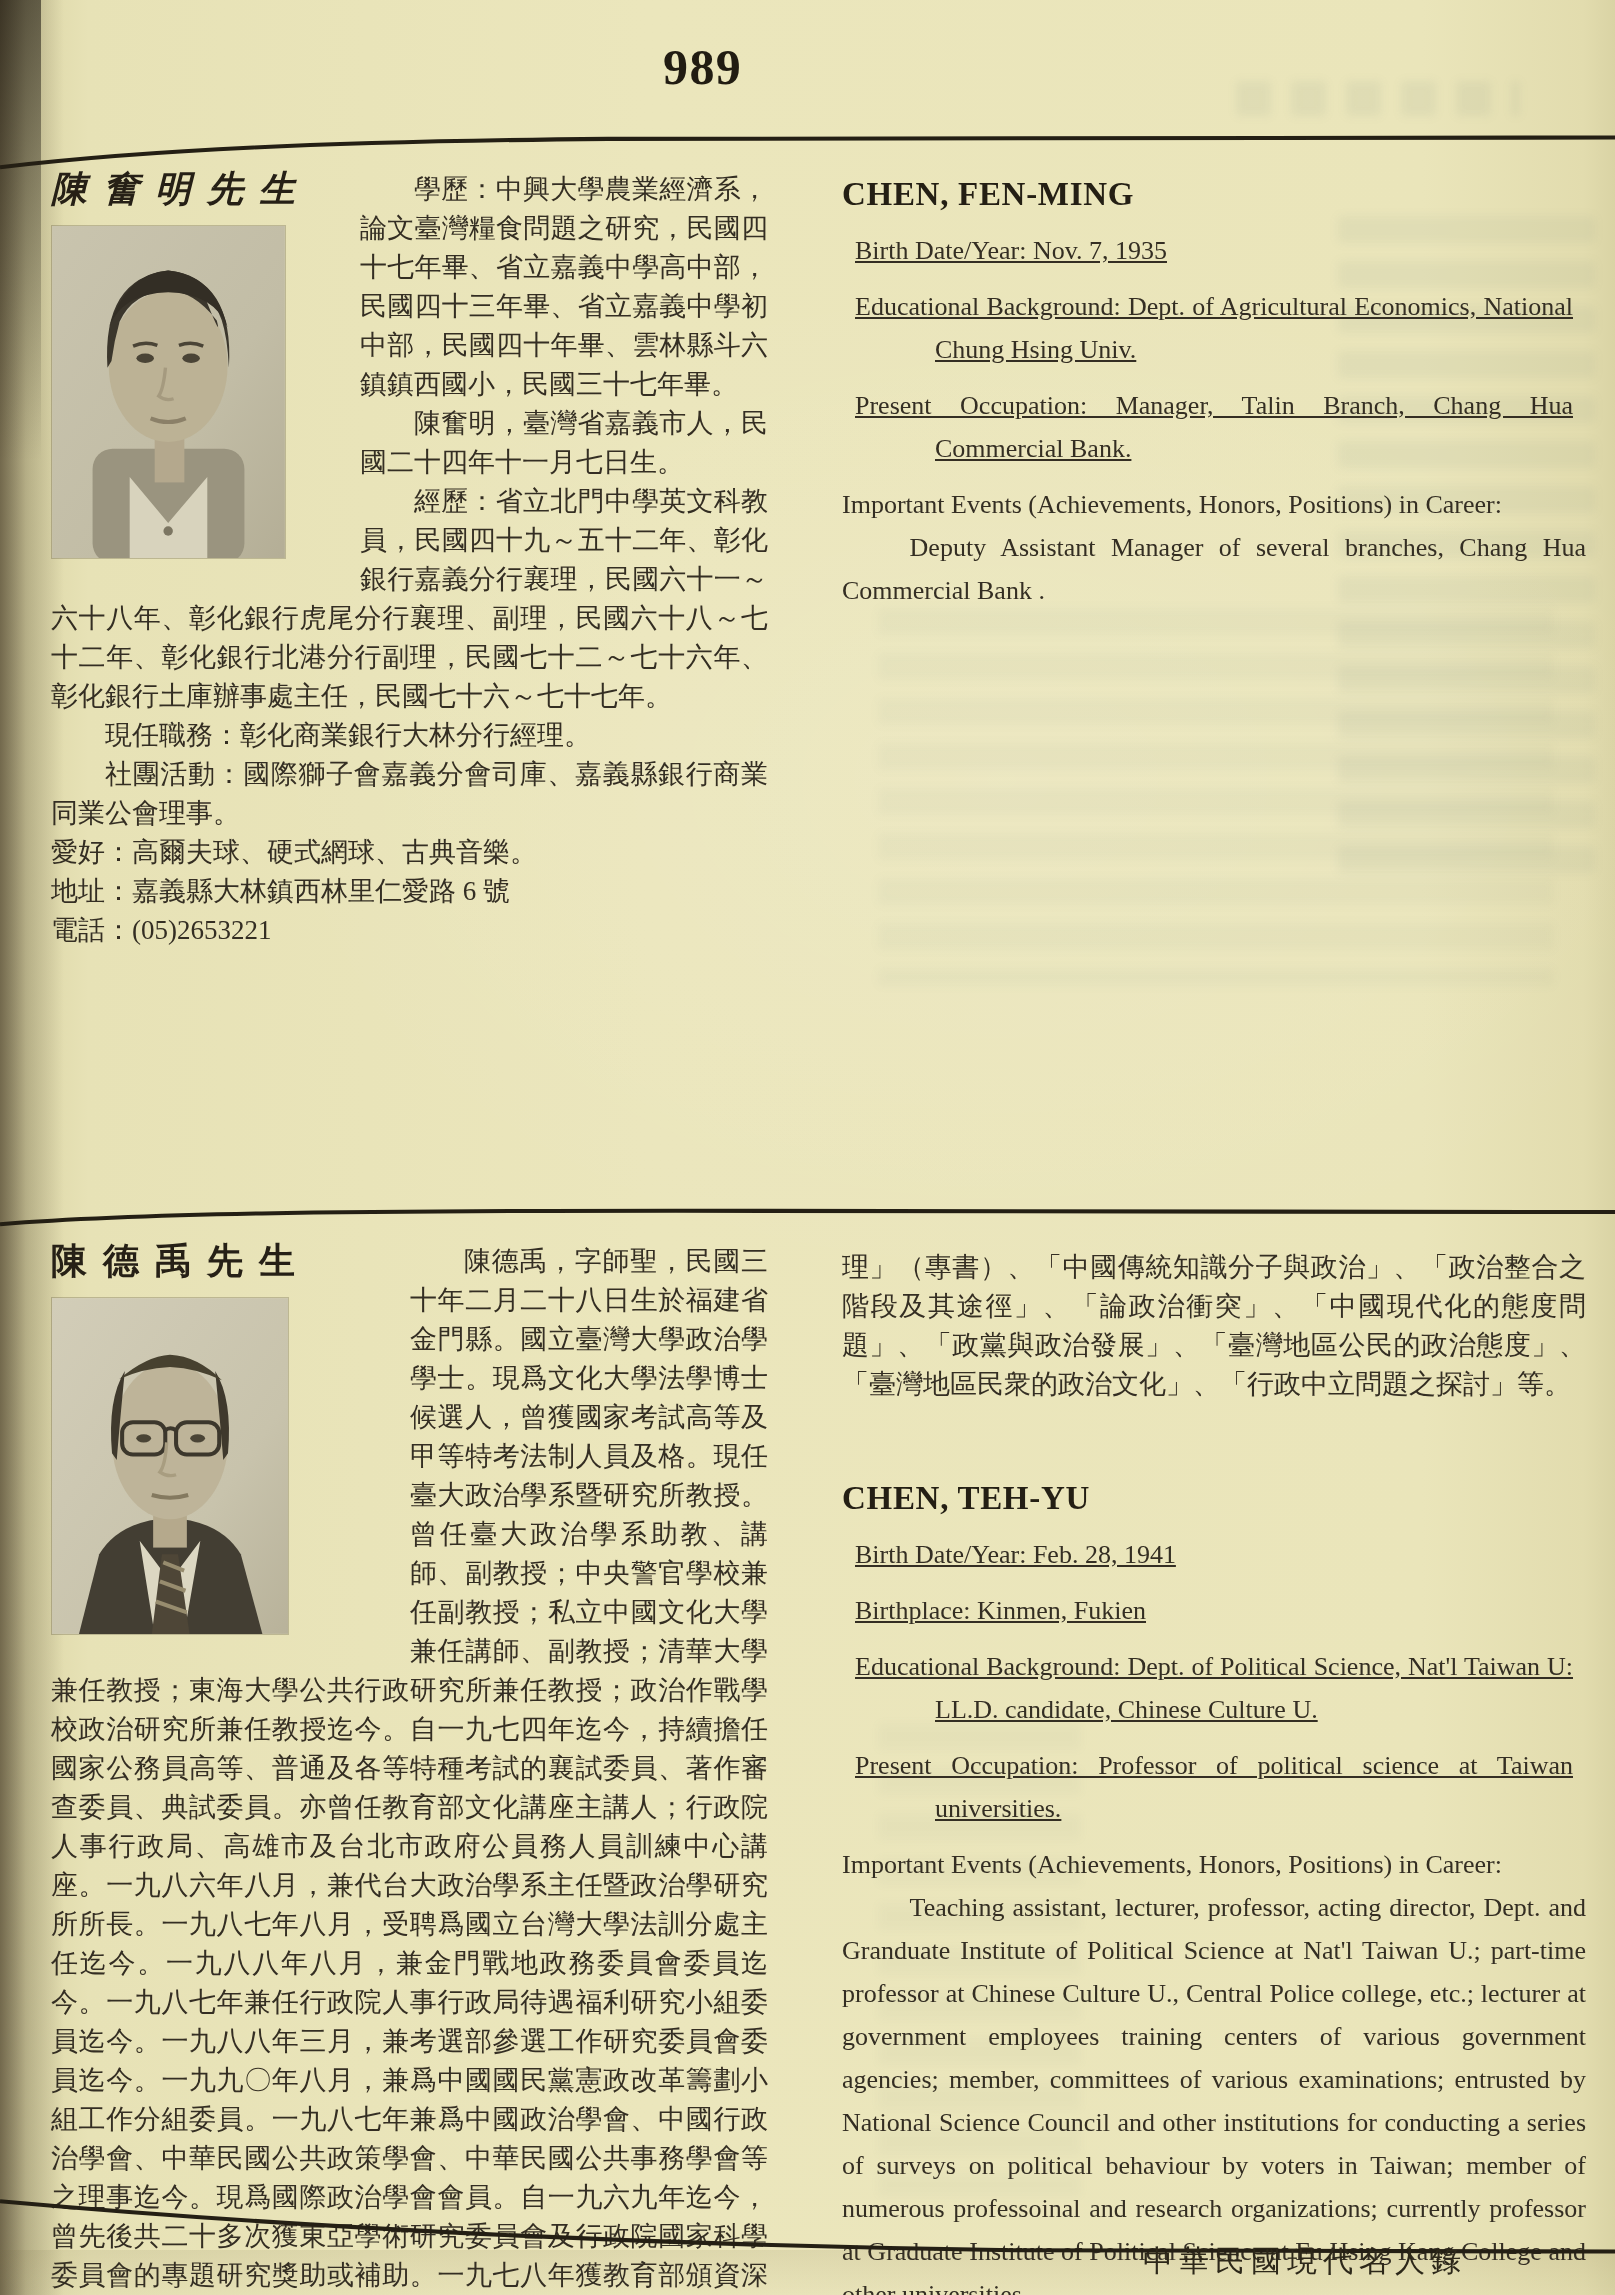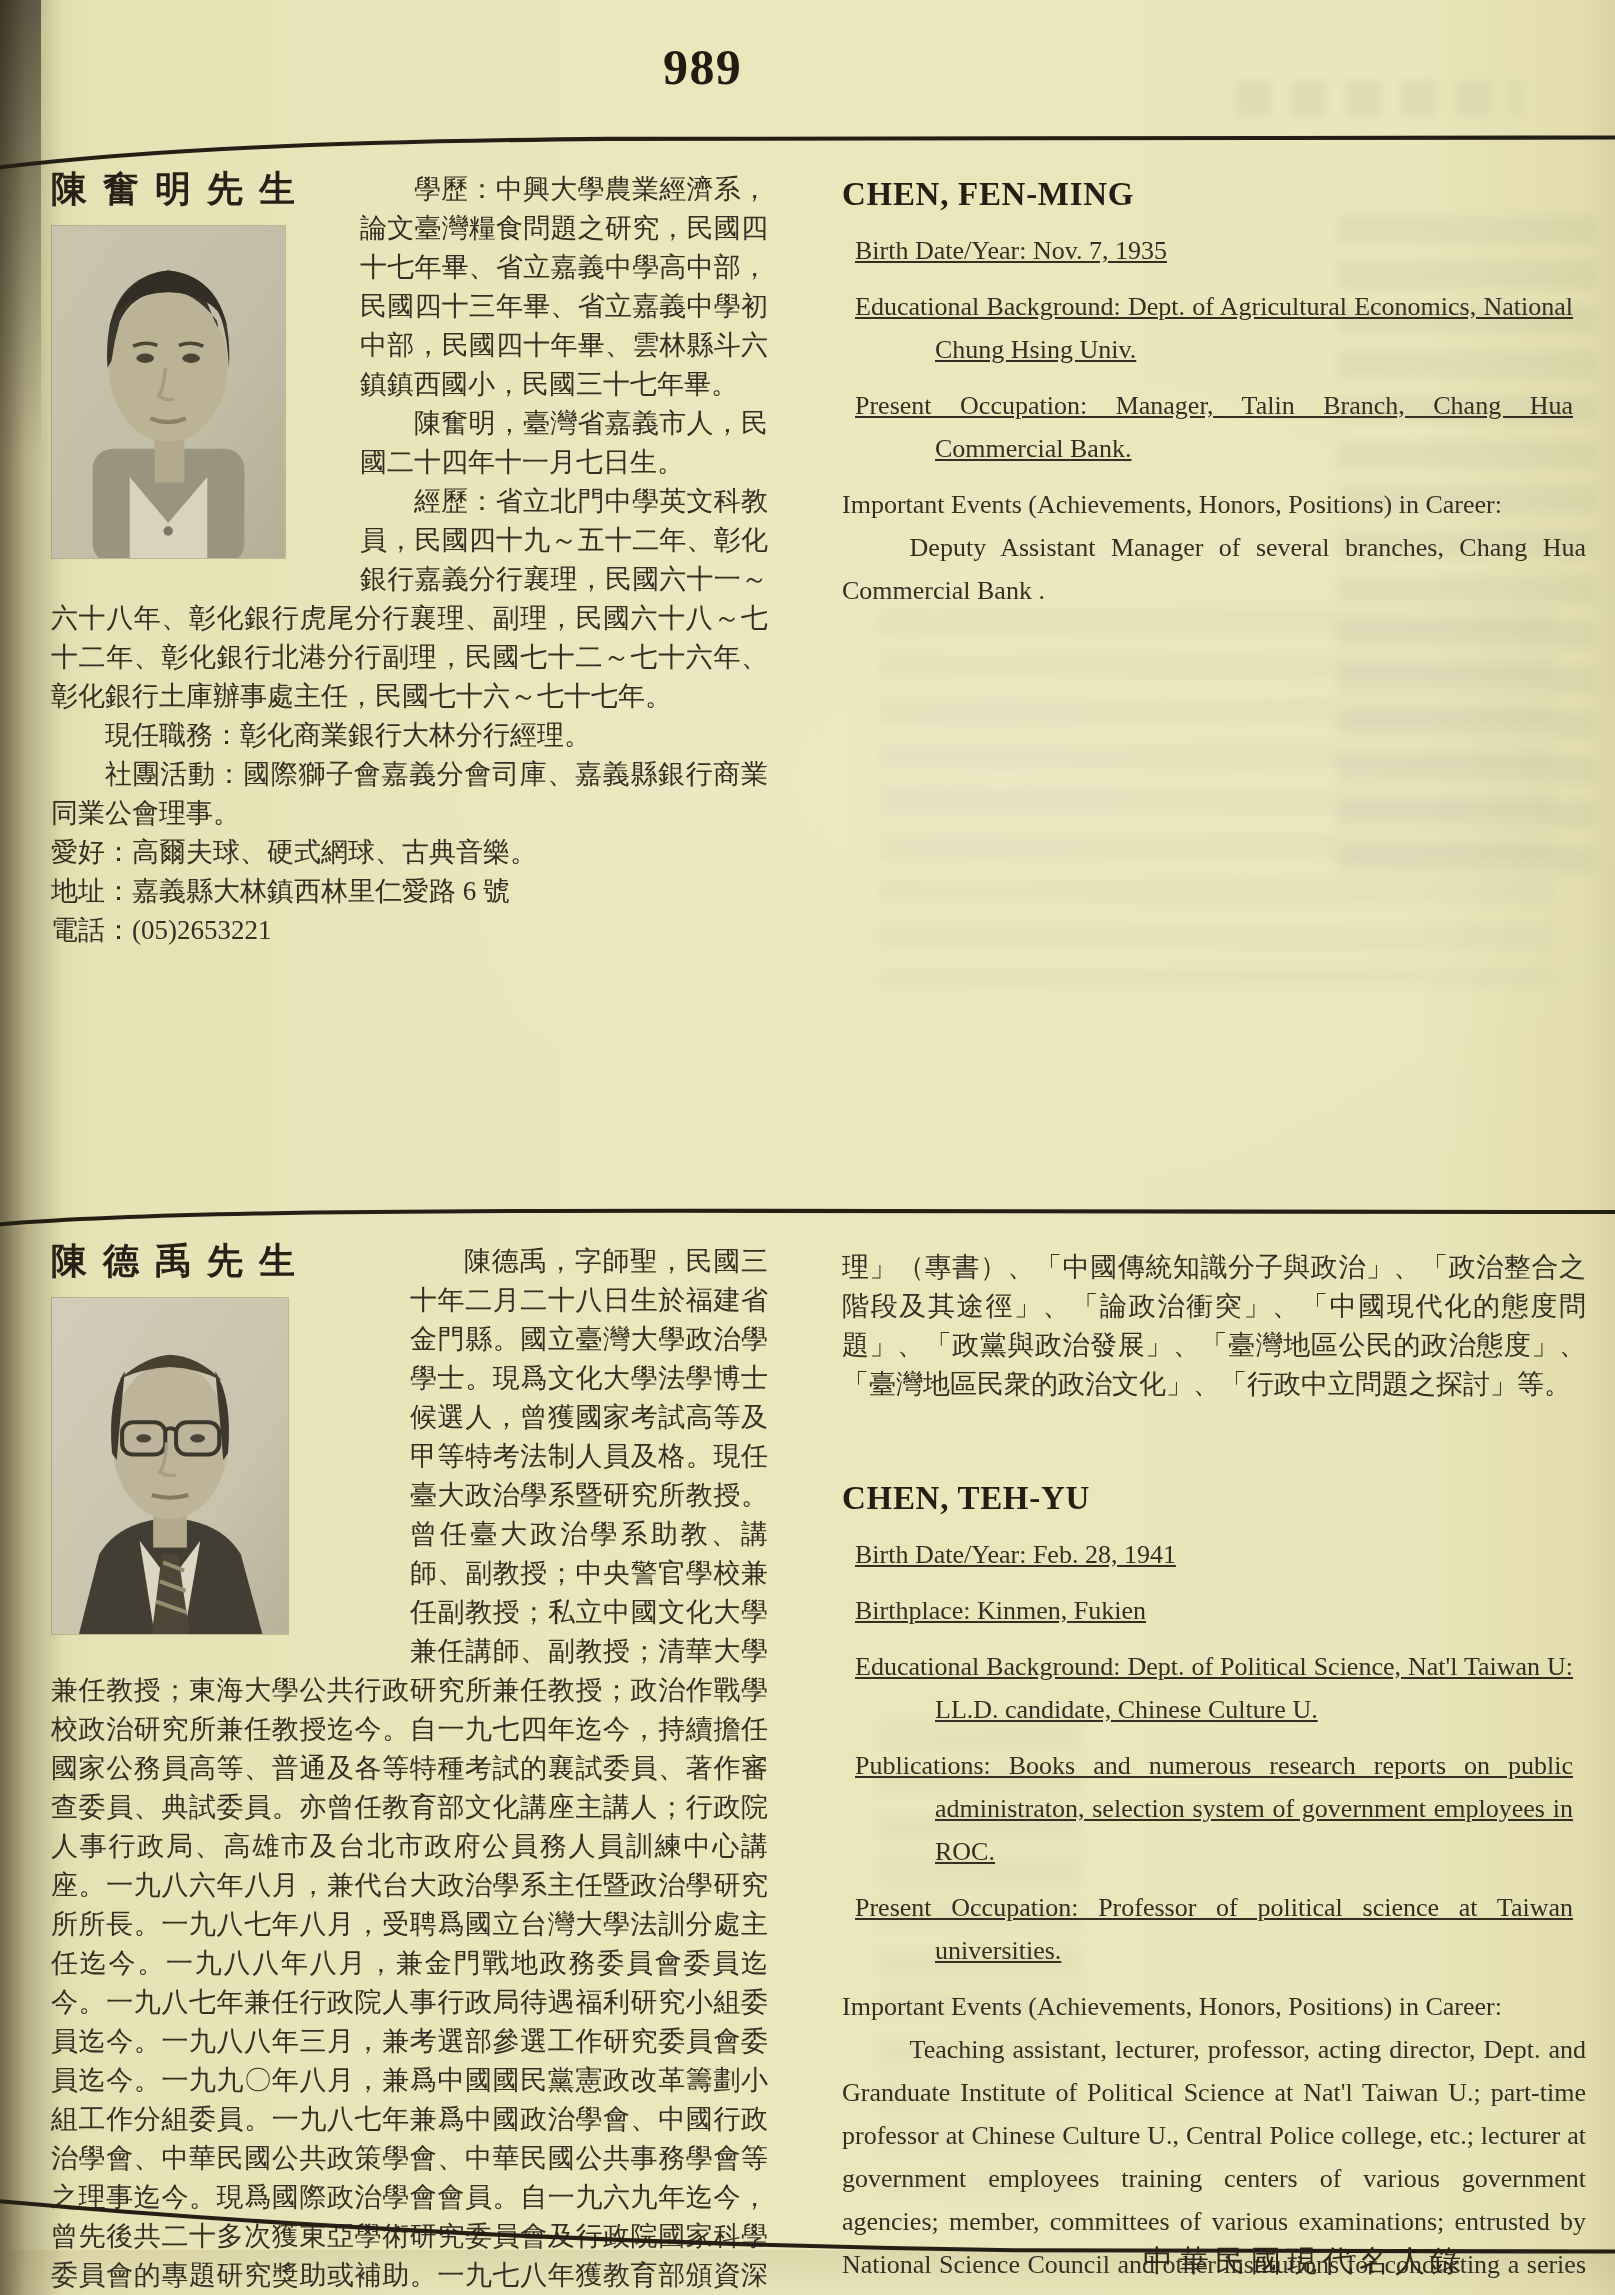--- a/index.html
+++ b/index.html
@@ -30,21 +30,21 @@
   .page-number{position:absolute;top:38px;left:663px;font-size:50px;font-weight:bold;letter-spacing:1.4px;color:#211c12;}
   .footer-text{position:absolute;top:2241px;left:1143px;font-size:30px;letter-spacing:6px;color:#2c2719;}
 
   .col{position:absolute;}
   .col-left-1{top:170px;left:51px;width:717px;}
   .col-right-1{top:173px;left:842px;width:744px;}
   .col-left-2{top:1242px;left:51px;width:717px;}
   .col-right-2{top:1248px;left:842px;width:744px;}
 
   .portrait-block{float:left;margin:0 27px 13.5px 0;}
-  .portrait-block.w1{width:282px;}
+  .portrait-block.w1{width:282px;font-style:italic;}
   .portrait-block.w2{width:332px;}
   .name-zh{font-size:36px;font-weight:bold;letter-spacing:16px;color:#262016;white-space:nowrap;}
   .portrait{display:block;margin-top:16px;border:0.7px solid rgba(60,50,30,0.25);}
 
   .zh{font-size:27px;line-height:39px;text-align:justify;color:#342e23;}
   .zh p{margin:0;}
   .zh p.indent{text-indent:2em;}
 
   .en{font-size:26px;line-height:43px;color:#342e23;}
   .en-heading{font-size:33px;font-weight:bold;letter-spacing:0.7px;margin:0 0 12px 0;color:#241f14;}
@@ -158,21 +158,20 @@
 
   <div class="col col-right-2">
     <div class="zh">
       <p class="pub-cont">理」（專書）、「中國傳統知識分子與政治」、「政治整合之階段及其途徑」、「論政治衝突」、「中國現代化的態度問題」、「政黨與政治發展」、「臺灣地區公民的政治態度」、「臺灣地區民衆的政治文化」、「行政中立問題之探討」等。</p>
     </div>
     <div class="en en-block-2">
       <h2 class="en-heading">CHEN, TEH-YU</h2>
       <p class="field">Birth Date/Year: Feb. 28, 1941</p>
       <p class="field">Birthplace: Kinmen, Fukien</p>
       <p class="field">Educational Background: Dept. of Political Science, Nat'l Taiwan U: LL.D. candidate, Chinese Culture U.</p>
-      <p class="field">Publications: Books and numerous research reports on public administraton, selection system of government employees in ROC.</p>
       <p class="field">Present Occupation: Professor of political science at Taiwan universities.</p>
       <p class="career-label">Important Events (Achievements, Honors, Positions) in Career:</p>
       <p class="career-text">Teaching assistant, lecturer, professor, acting director, Dept. and Granduate Institute of Political Science at Nat'l Taiwan U.; part-time professor at Chinese Culture U., Central Police college, etc.; lecturer at government employees training centers of various government agencies; member, committees of various examinations; entrusted by National Science Council and other institutions for conducting a series of surveys on political behaviour by voters in Taiwan; member of numerous professoinal and research organizations; currently professor at Graduate Institute of Political Science at Fu Hsing Kang College and other universities.</p>
     </div>
   </div>
 
   <svg class="rule-svg" style="top:2189px;height:68px;" viewBox="0 0 2392 100" preserveAspectRatio="none">
     <path d="M0,18 C380,52 900,82 1500,90 L2392,92" stroke="#241f14" stroke-width="6" fill="none"></path>
   </svg>
   <div class="footer-text">中華民國現代名人錄</div>

